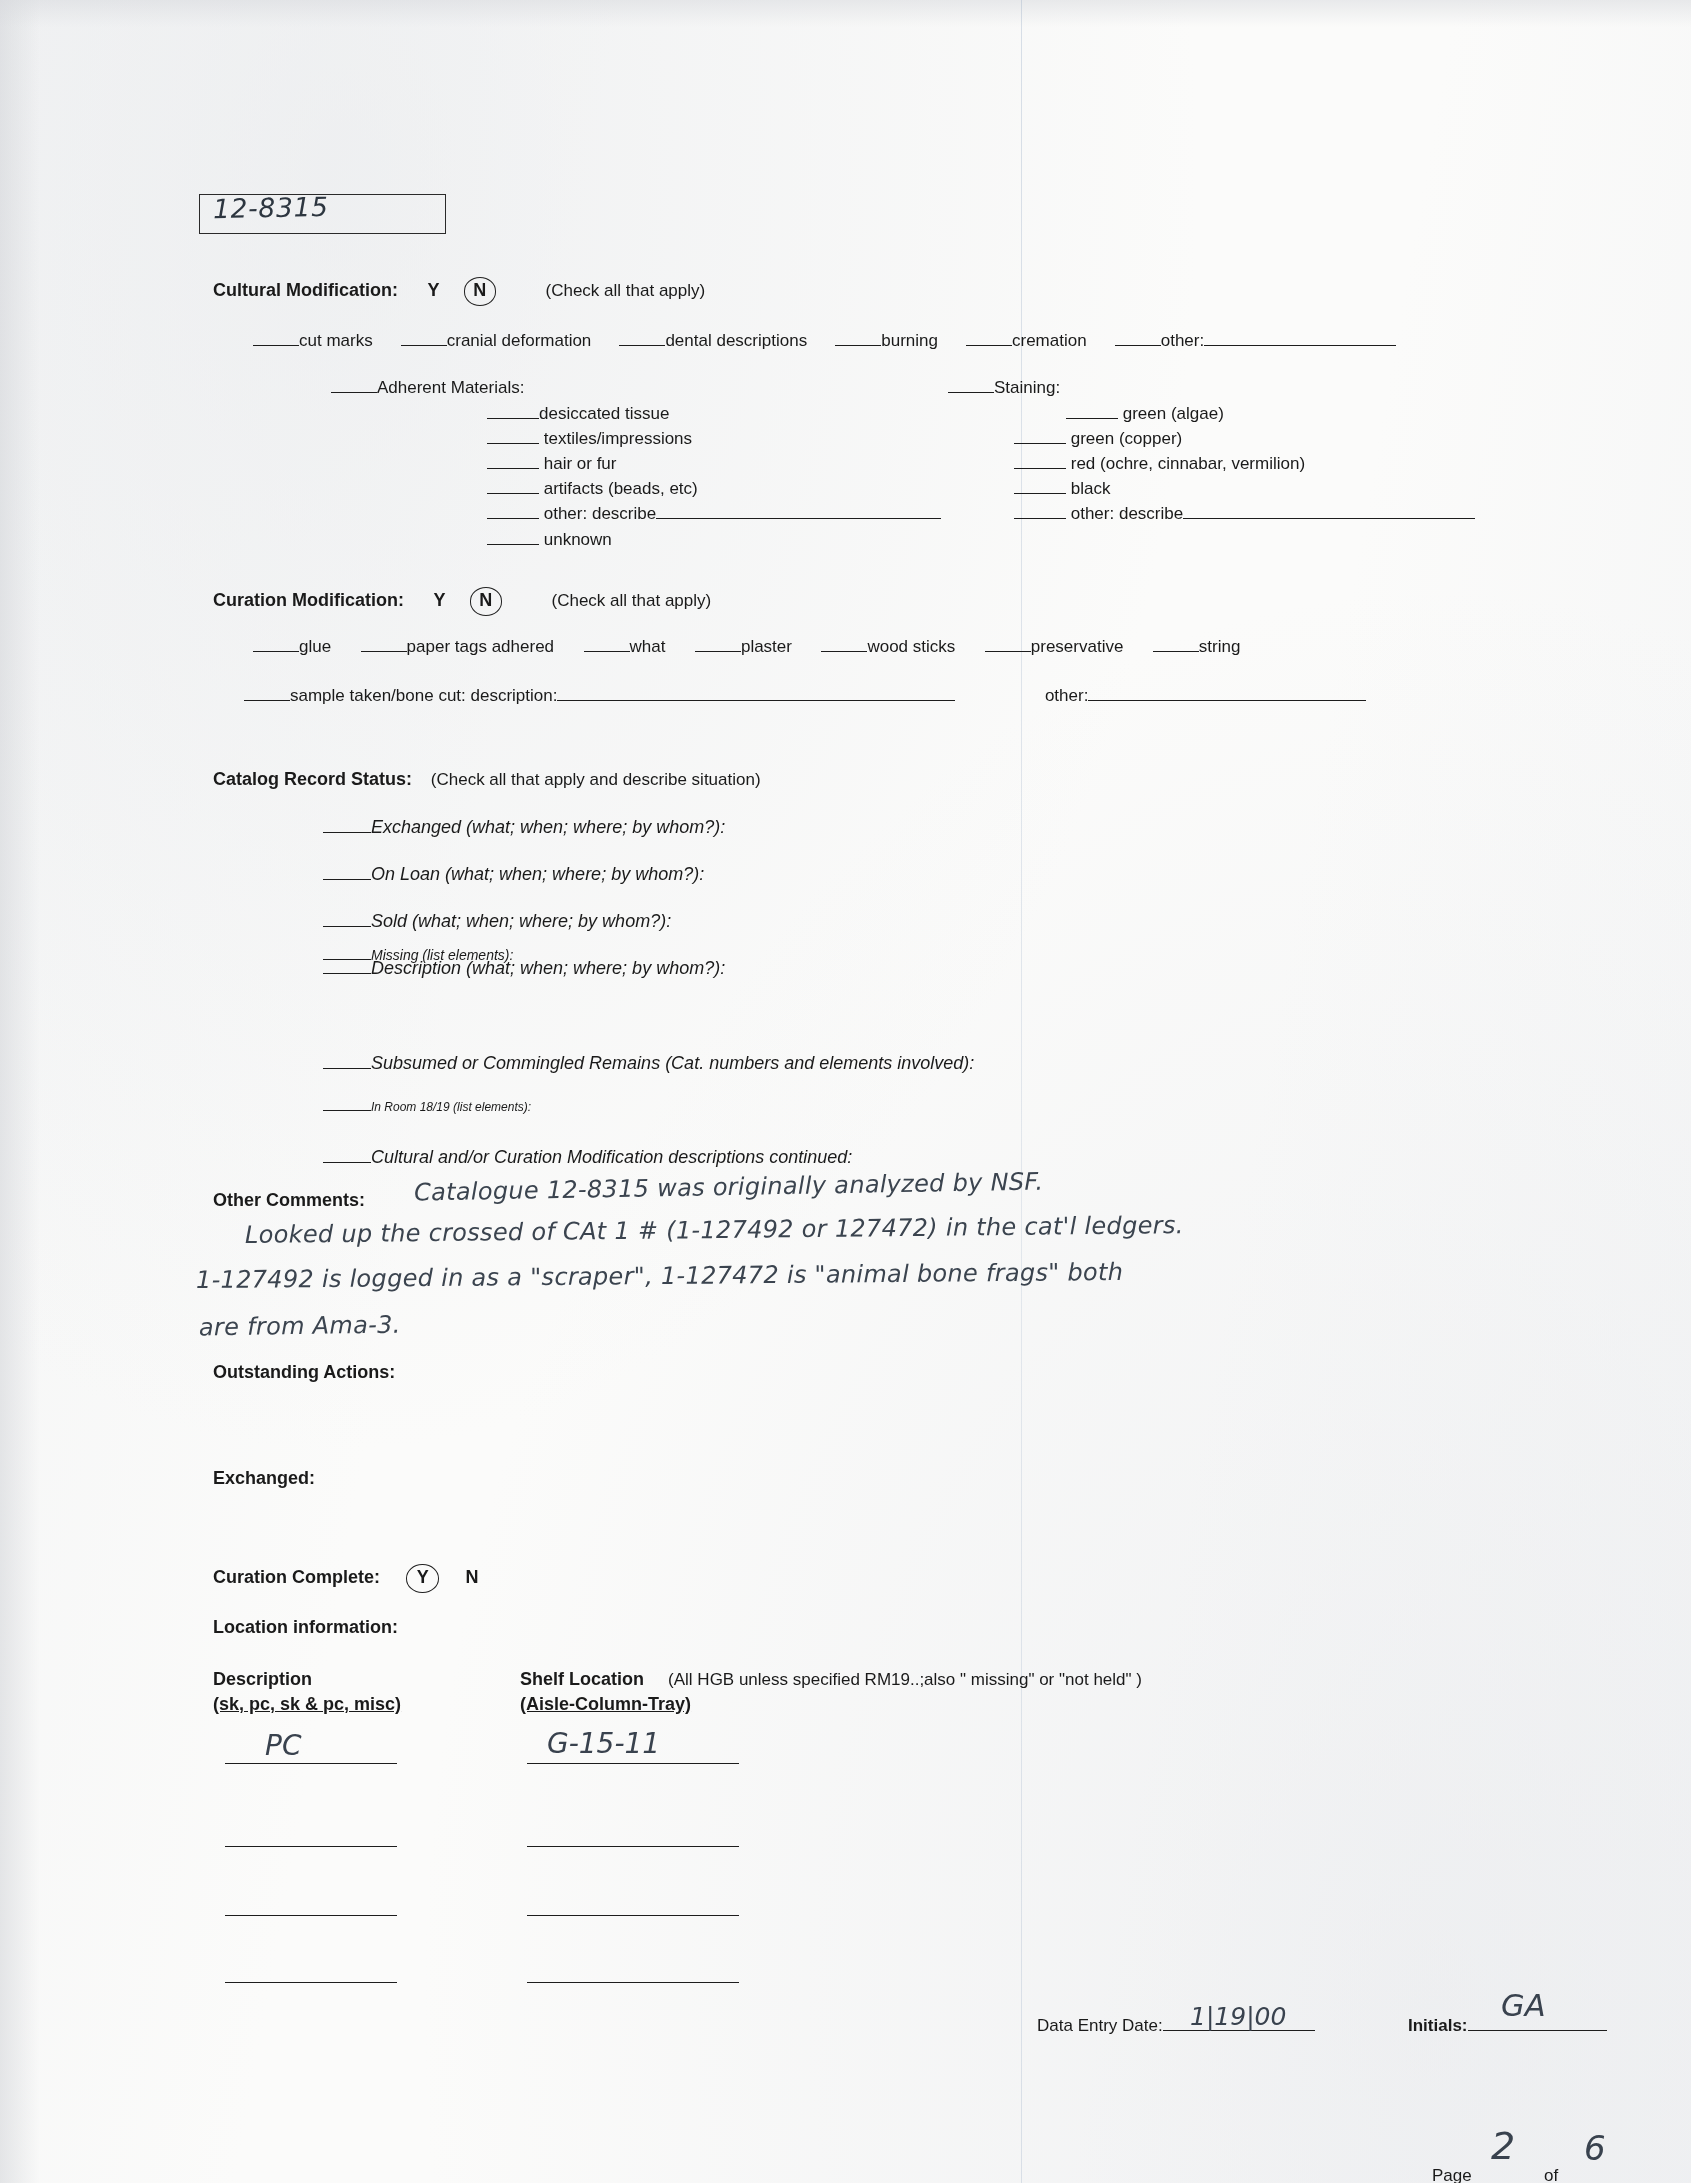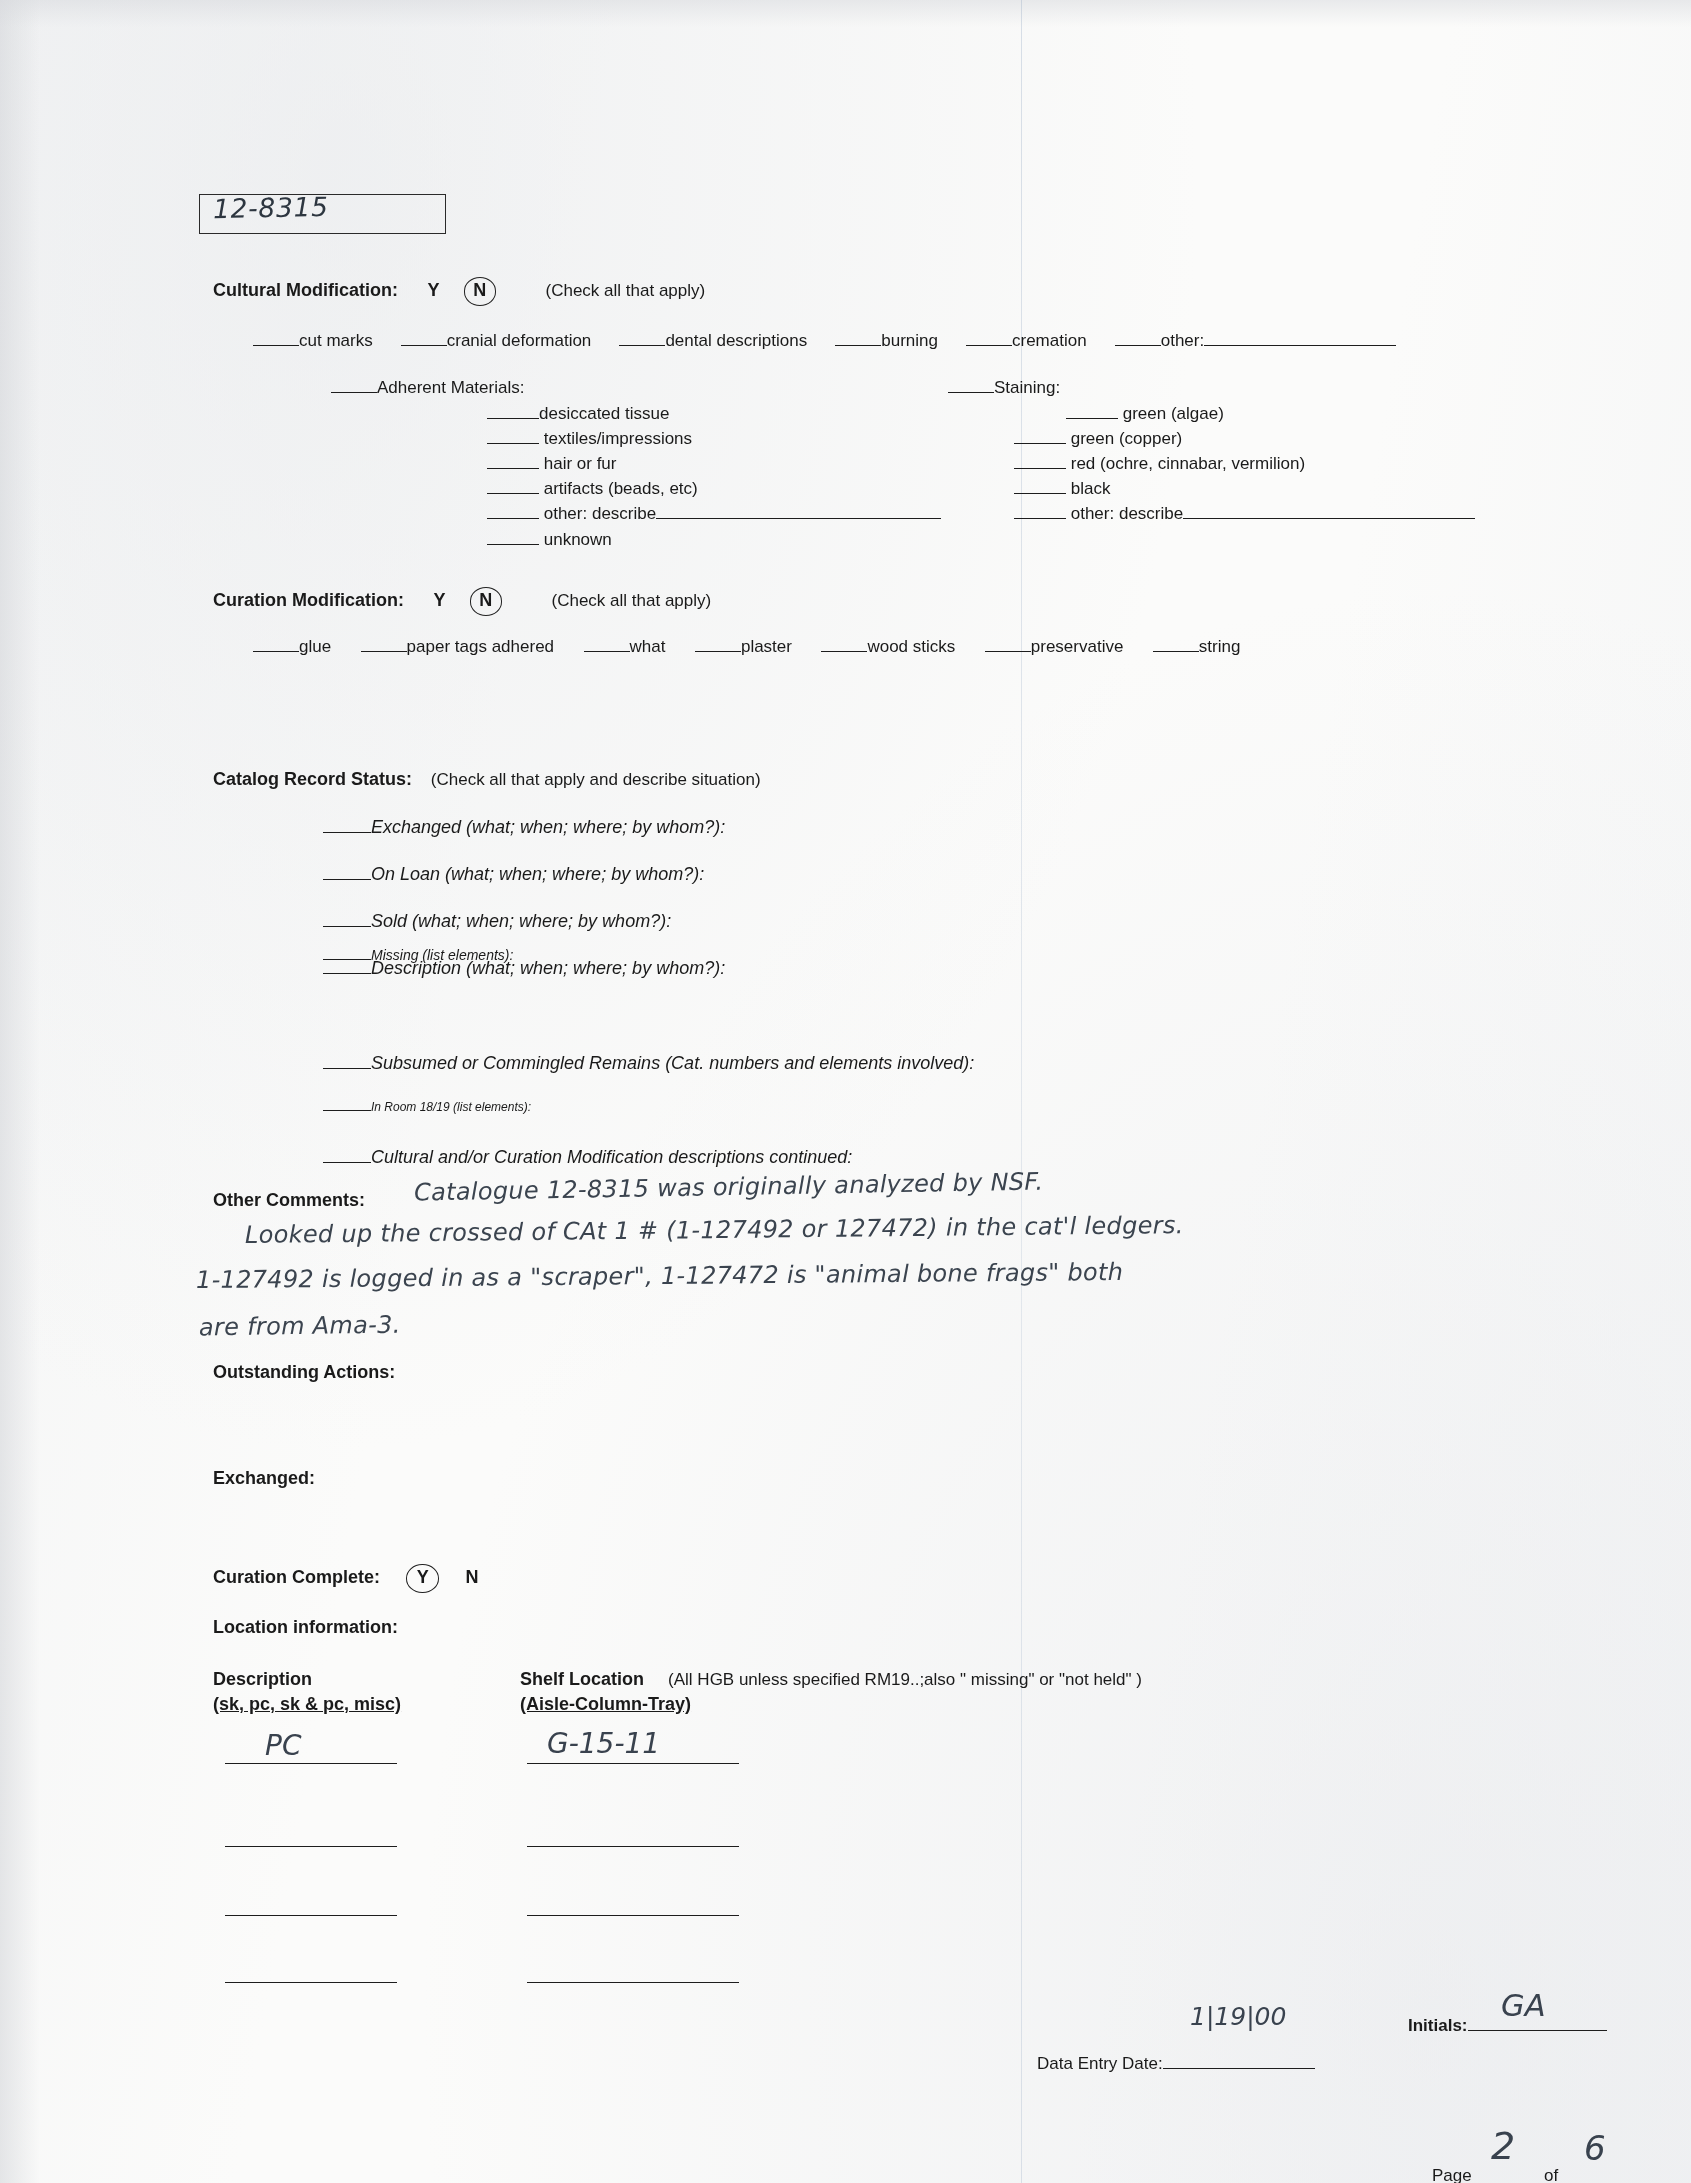--- a/index.html
+++ b/index.html
@@ -230,20 +230,25 @@
       <span style="display:inline-block;width:20px;"></span>
       <span class="blank" style="width:46px;"></span><span>plaster</span>
       <span style="display:inline-block;width:20px;"></span>
       <span class="blank" style="width:46px;"></span><span>wood sticks</span>
       <span style="display:inline-block;width:20px;"></span>
       <span class="blank" style="width:46px;"></span><span>preservative</span>
       <span style="display:inline-block;width:20px;"></span>
       <span class="blank" style="width:46px;"></span><span>string</span>
     </div>
 
+    <div class="line-row" style="left:244px; top:686px; font-size:17px;">
+      <span class="blank" style="width:46px;"></span><span>sample taken/bone cut: description:</span><span class="blank" style="width:398px;"></span>
+      <span style="display:inline-block;width:80px;"></span>
+      <span>other:</span><span class="blank" style="width:278px;"></span>
+    </div>
 
     <div class="line-row" style="left:213px; top:769px;">
       <span class="sec-label">Catalog Record Status:</span>
       <span style="display:inline-block;width:9.3px;"></span>
       <span style="font-size:17px;">(Check all that apply and describe situation)</span>
     </div>
 
     <div class="line-row" style="left:323px; top:817px; font-size:18px;">
       <span class="blank" style="width:48px;"></span><span class="ital">Exchanged (what; when; where; by whom?):</span>
     </div>
@@ -307,21 +312,21 @@
 
     <div class="loc-line" style="left:225px; top:1846px; width:172px;"></div>
     <div class="loc-line" style="left:527px; top:1846px; width:212px;"></div>
 
     <div class="loc-line" style="left:225px; top:1915px; width:172px;"></div>
     <div class="loc-line" style="left:527px; top:1915px; width:212px;"></div>
 
     <div class="loc-line" style="left:225px; top:1982px; width:172px;"></div>
     <div class="loc-line" style="left:527px; top:1982px; width:212px;"></div>
 
-    <div class="line-row" style="left:1037px; top:2016px; font-size:17px;margin-top:38px;">
+    <div class="line-row" style="left:1037px; top:2016px; font-size:17px;">
       <span>Data Entry Date:</span><span class="blank" style="width:152px;"></span>
     </div>
     <div class="hand" style="position:absolute; left:1190px; top:2002px; font-size:25px;">1|19|00</div>
 
     <div class="line-row" style="left:1408px; top:2016px; font-size:17px; font-weight:bold;">
       <span>Initials:</span><span class="blank" style="width:139px;"></span>
     </div>
     <div class="hand" style="position:absolute; left:1501px; top:1988px; font-size:30.5px;">GA</div>
 
     <div class="footer-page" style="left:1432px; top:2166px;">Page</div>

